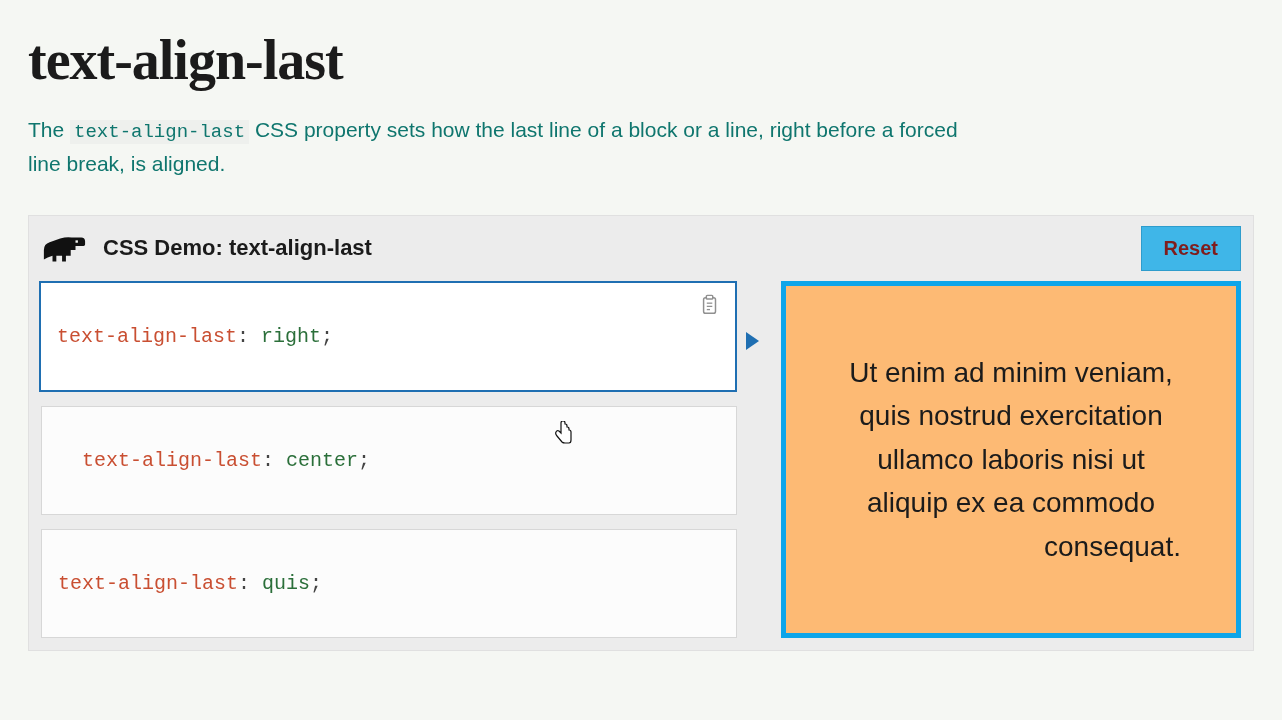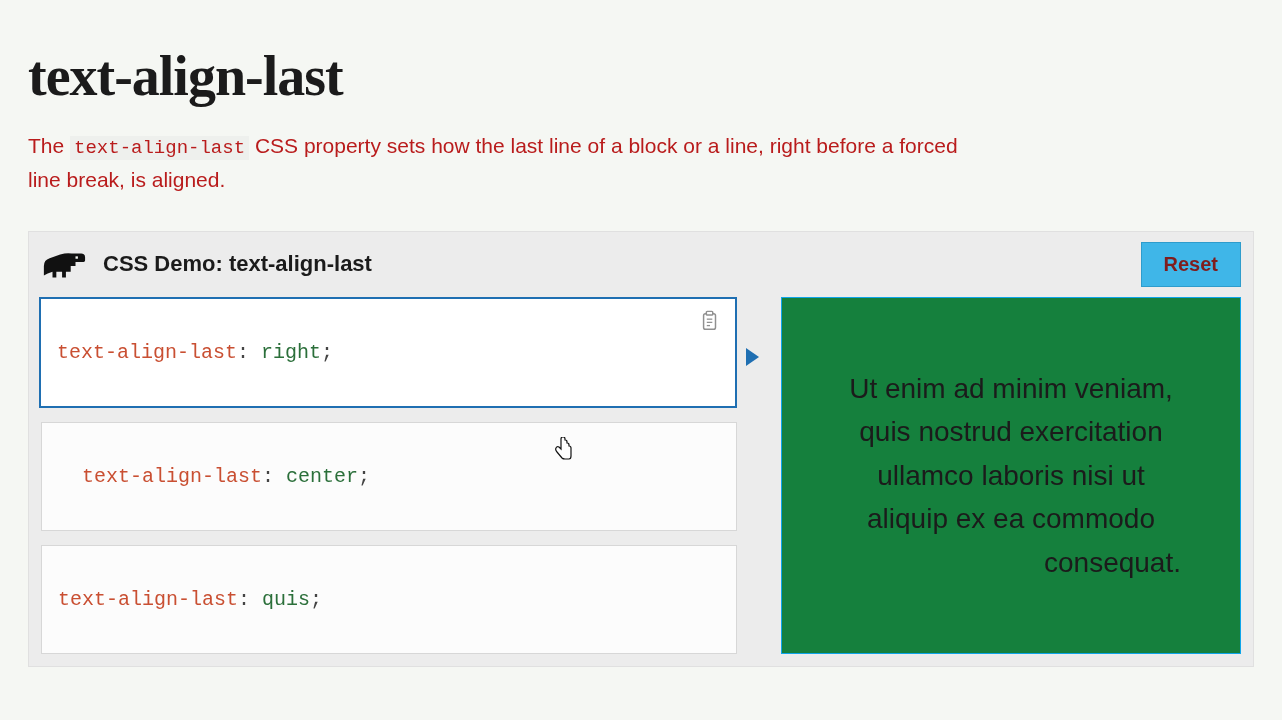--- a/index.html
+++ b/index.html
@@ -6,36 +6,35 @@
   html, body {
     margin: 0;
     padding: 0;
     background: #f5f7f3;
     font-family: Arial, Helvetica, sans-serif;
     color: #1b1b1b;
   }
   .page {
     padding: 18px 28px 40px 28px;
     max-width: 1282px;
-    margin-top: 16px;
   }
   h1.page-title {
     font-family: Georgia, "Times New Roman", serif;
     font-weight: 700;
     font-size: 56px;
     margin: 10px 0 18px 0;
     color: #1b1b1b;
     letter-spacing: -1px;
   }
   .description {
     font-size: 21px;
     line-height: 1.6;
     max-width: 930px;
     margin-bottom: 34px;
-    color: #b91c1c;
+    color: #0f766e;
   }
   .inline-code {
     font-family: Consolas, "Courier New", monospace;
     background: #eef0ed;
     padding: 1px 4px;
     font-size: 19px;
   }
   .demo-container {
     background: #ececec;
     border: 1px solid #e0e0e0;
@@ -110,22 +109,22 @@
     position: absolute;
     right: -26px;
     top: 48px;
     display: flex;
     align-items: center;
   }
   .arrow-between svg { display:block; }
   .preview-col {
     flex: 1;
     margin-left: 40px;
-    background: #15803d;
-    border: 1px solid #0ea5e9;
+    background: #fdba74;
+    border: 5px solid #0ea5e9;
     display: flex;
     align-items: center;
     justify-content: center;
     padding: 30px 40px;
   }
   .preview-text {
     font-size: 28px;
     line-height: 1.55;
     color: #1b1b1b;
     text-align: center;

